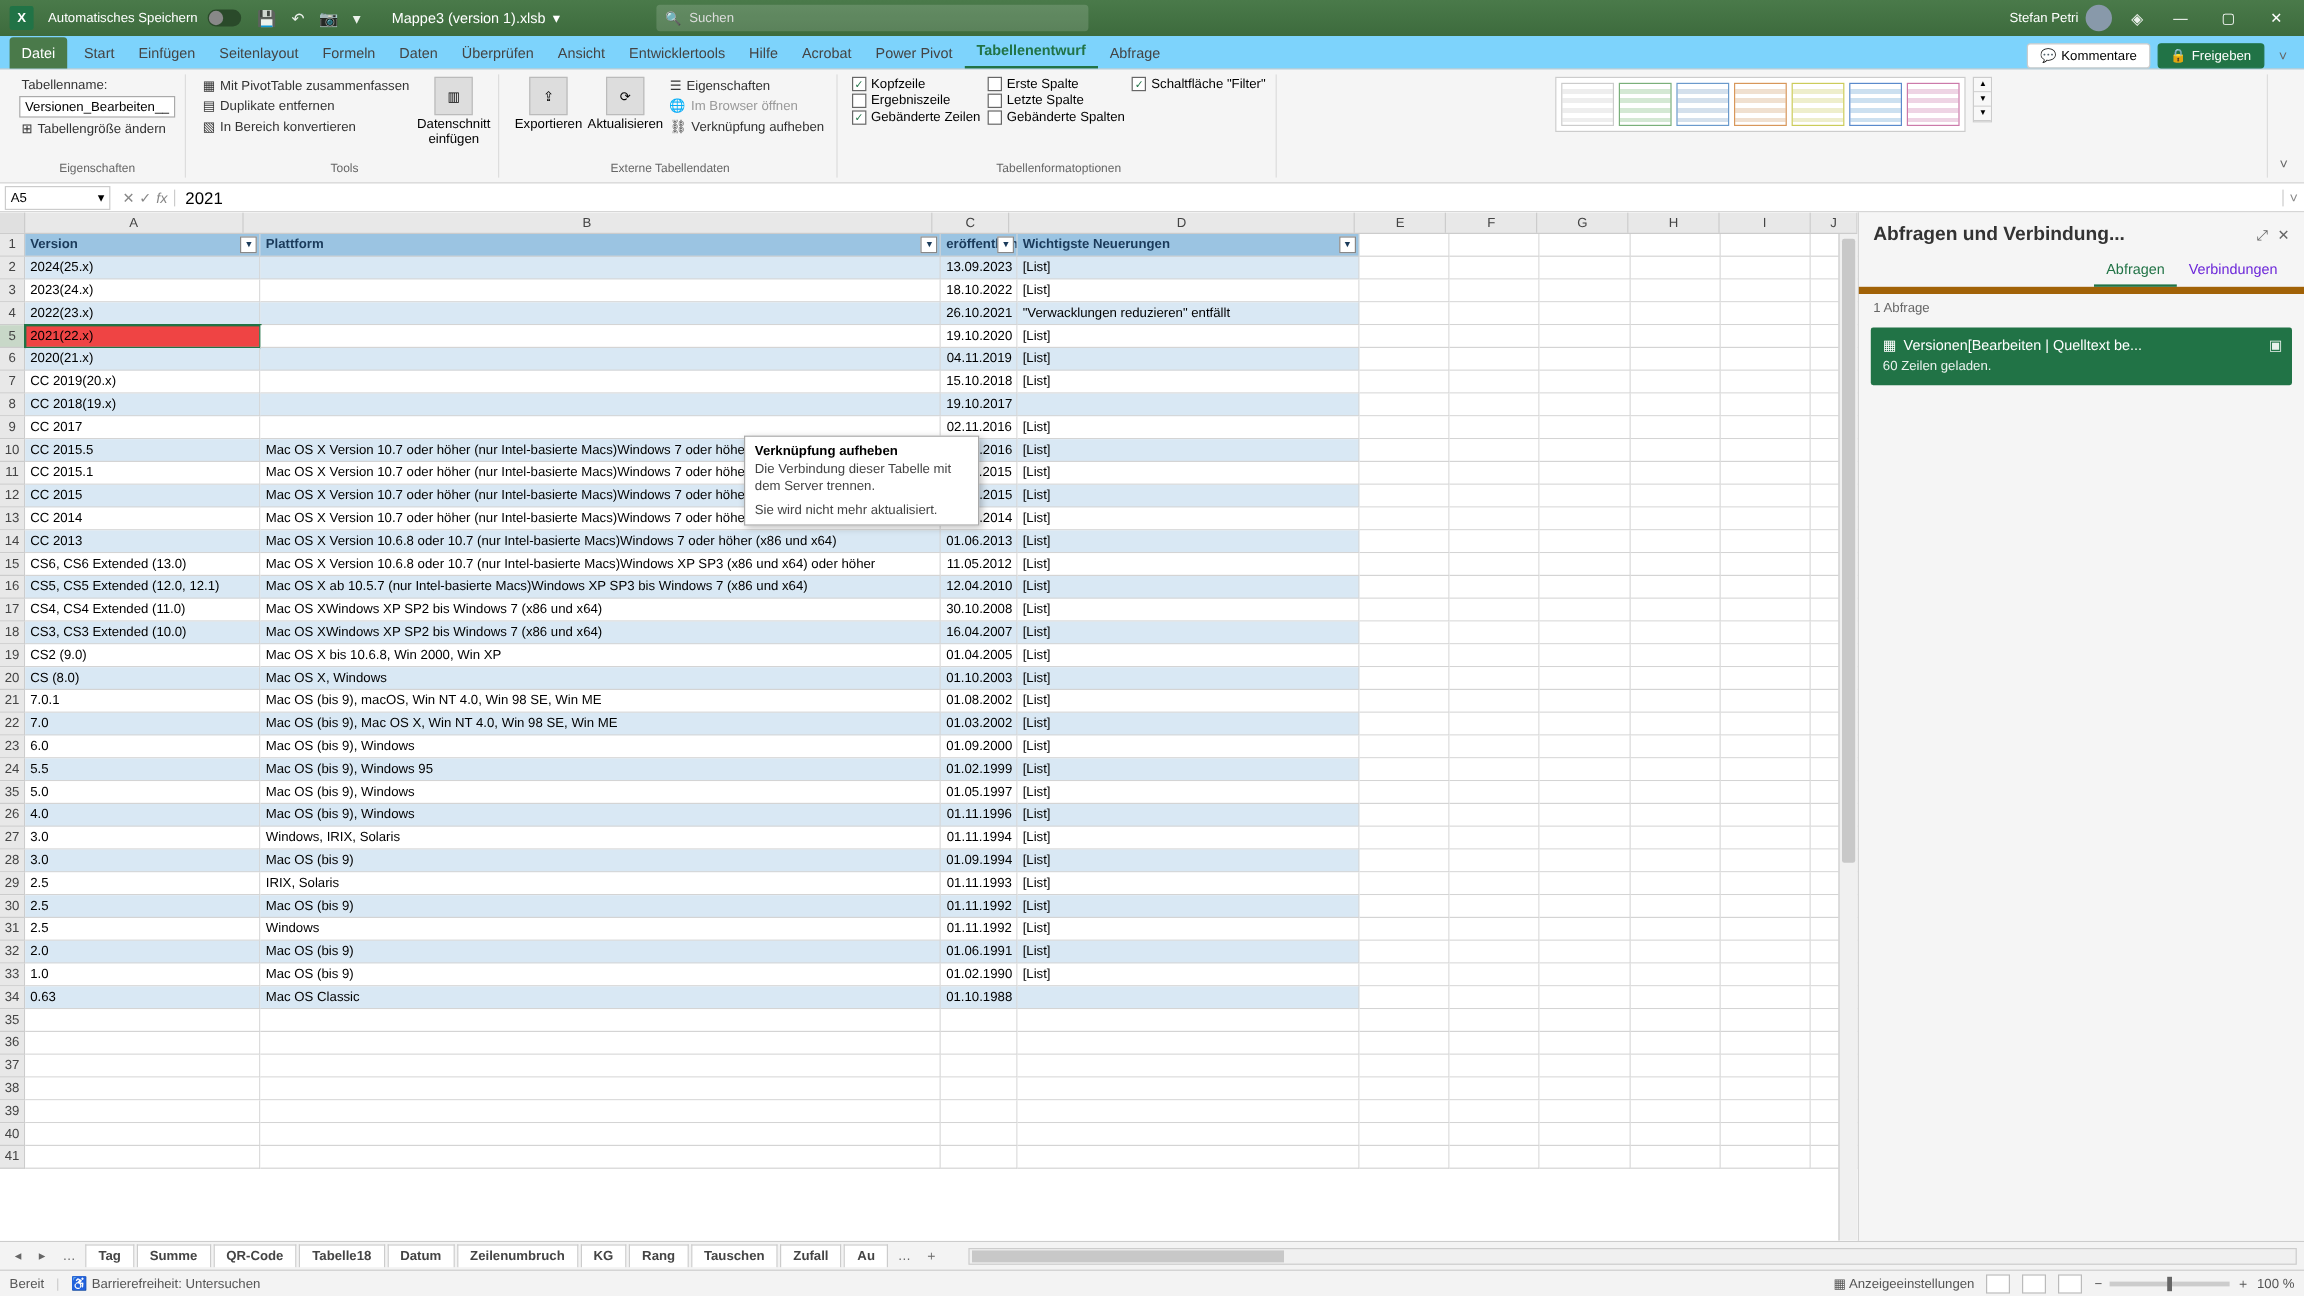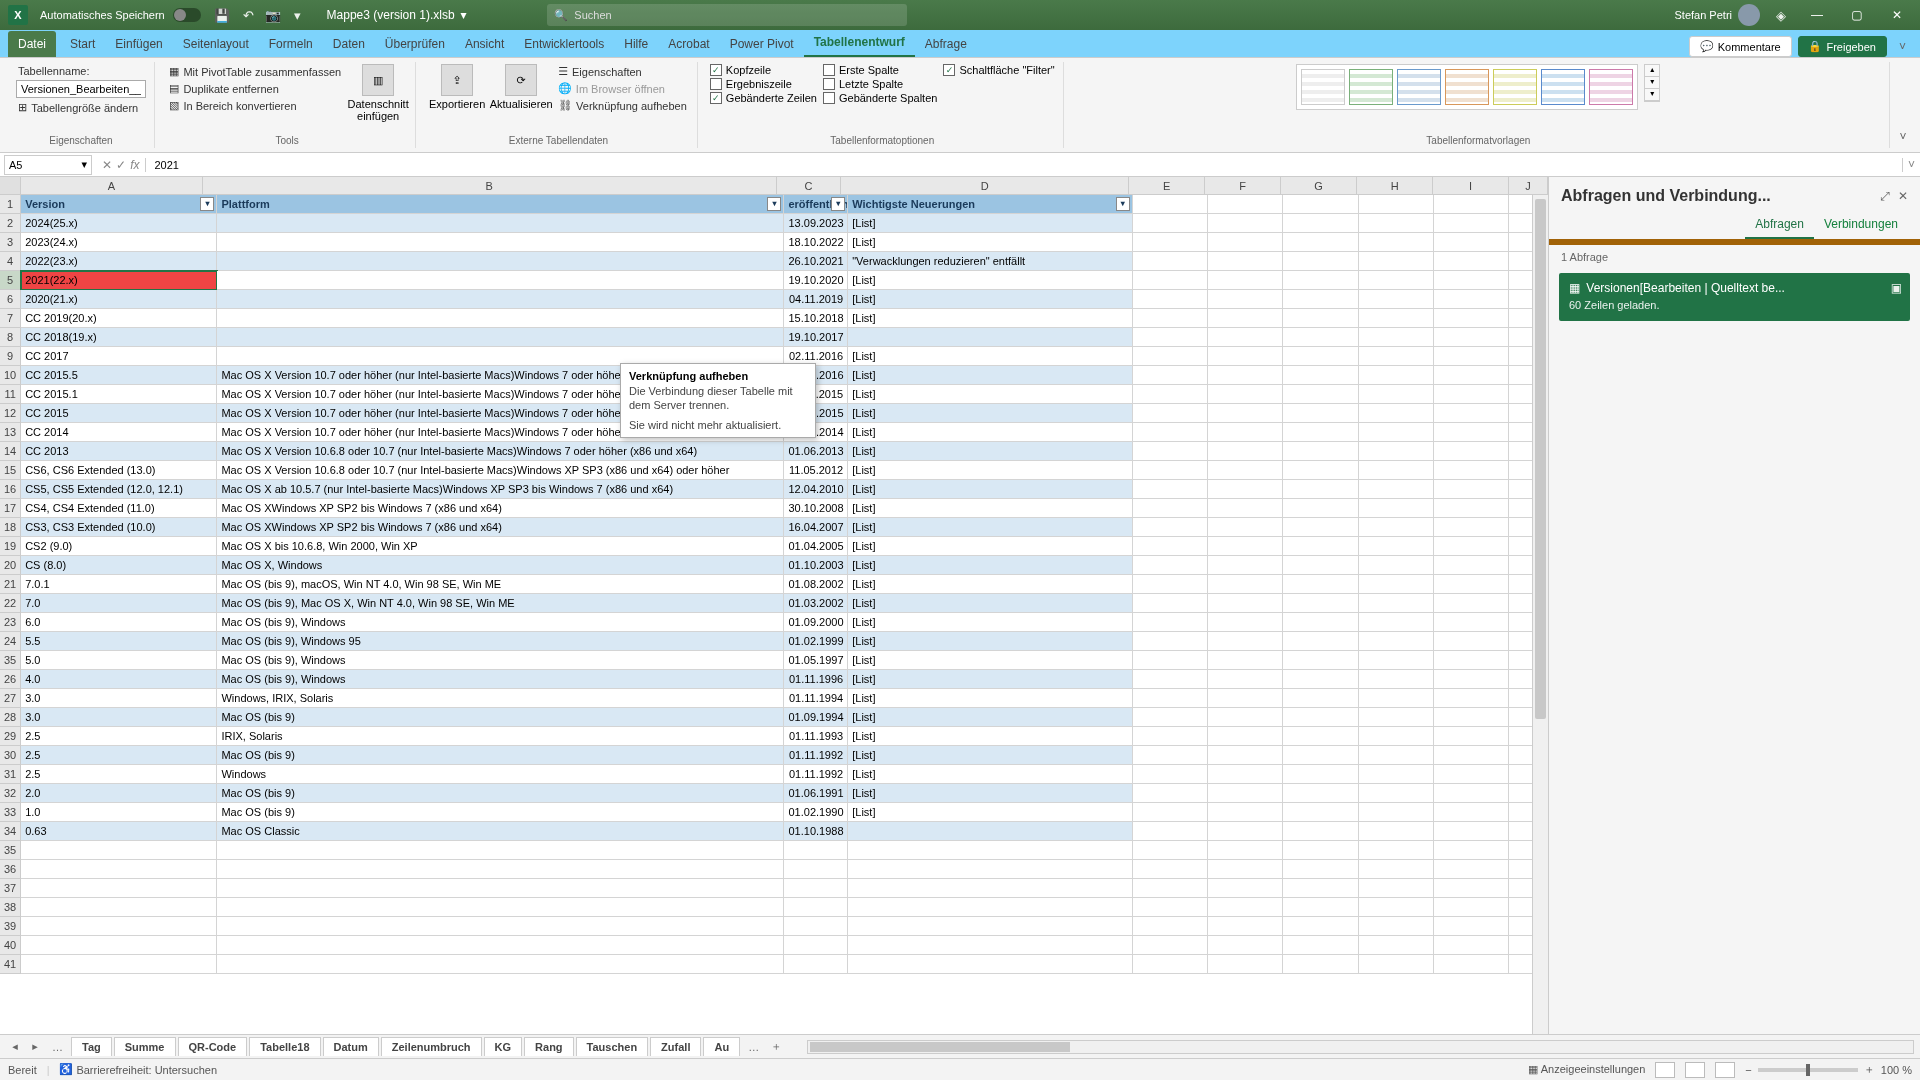--- a/index.html
+++ b/index.html
@@ -49,21 +49,21 @@
 .style-sw.y { border-color:#cccc5a; background:repeating-linear-gradient(#fff,#fff 4px,#eeeecc 4px,#eeeecc 8px);}
 .style-sw.bl { border-color:#5a8acc; background:repeating-linear-gradient(#fff,#fff 4px,#cce0f0 4px,#cce0f0 8px);}
 .style-sw.p { border-color:#cc7aaa; background:repeating-linear-gradient(#fff,#fff 4px,#eed4e4 4px,#eed4e4 8px);}
 .gallery-btns { display:flex; flex-direction:column; border:1px solid #ccc;}
 .gallery-btns div{ width:14px; height:12px; border-bottom:1px solid #ccc; font-size:8px; text-align:center; background:#f8f8f8;}
 
 
 .fxbar { height:24px; background:#fff; border-bottom:1px solid #ccc; display:flex; align-items:center;}
 .namebox { width:88px; height:20px; border:1px solid #ccc; margin:0 4px; padding:0 4px; display:flex; align-items:center; justify-content:space-between; font-size:11px; background:#fff;}
 .fxbar .fxicons { display:flex; gap:4px; padding:0 6px; color:#888; border-right:1px solid #ccc;}
-.fxbar .fxinput { flex:1; padding:0 8px; font-size:11px;}
+.fxbar .fxinput { flex:1; padding:0 8px; font-size:14px;}
 .fxbar .expand { width:18px; text-align:center; color:#888; border-left:1px solid #ccc;}
 
 
 .main { display:flex; height: calc(100% - 30px - 28px - 95px - 24px - 24px - 22px); }
 .grid-area { position:relative; flex:1; overflow:hidden; background:#fff;}
 
 
 .colhdr { display:flex; height:18px; background:#e8e8e8; border-bottom:1px solid #ccc;}
 .corner { width:22px; border-right:1px solid #ccc; background:#e0e0e0;}
 .ch { border-right:1px solid #ccc; text-align:center; font-size:11px; color:#444; line-height:18px;}
@@ -95,21 +95,21 @@
 .tooltip .tt-body { color:#444; margin-bottom:6px; line-height:1.25;}
 .tooltip .tt-foot { color:#444;}
 .cursor-hl { position:absolute; left:726px; top:242px; width:26px; height:18px; background:radial-gradient(rgba(255,240,100,.8),rgba(255,240,100,0)); border-radius:50%; z-index:49; pointer-events:none;}
 
 
 .pane { width:372px; background:#f5f5f5; border-left:1px solid #ccc; display:flex; flex-direction:column;}
 .pane-hdr { padding:10px 12px 6px; display:flex; align-items:center; justify-content:space-between;}
 .pane-hdr h3 { font-size:16px; font-weight:600; color:#333;}
 .pane-hdr .pbtns { display:flex; gap:8px; color:#666;}
 .pane-tabs { display:flex; gap:0; padding:0 12px; border-bottom:6px solid #a16207;justify-content:flex-end;}
-.pane-tabs .pt { padding:6px 10px; font-size:12px; color:#15803d; cursor:pointer;}
+.pane-tabs .pt { padding:6px 10px; font-size:12px; color:#6d28d9; cursor:pointer;}
 .pane-tabs .pt.active { color:#217346; border-bottom:2px solid #217346; }
 .pane-sub { padding:6px 12px; font-size:11px; color:#666;}
 .query-card { margin:4px 10px; background:#217346; color:#fff; padding:8px 10px 10px; border-radius:2px; position:relative;}
 .query-card .qname { font-size:12px; display:flex; align-items:center; gap:6px;}
 .query-card .qsub { font-size:11px; opacity:.9; margin-top:4px;}
 .query-card .qicon { position:absolute; right:8px; top:8px; font-size:12px; opacity:.9;}
 
 
 .sheetbar { height:24px; background:#f3f3f3; border-top:1px solid #ccc; display:flex; align-items:center; padding:0 6px; gap:2px; font-size:11px;}
 .sheetbar .nav { width:18px; text-align:center; color:#666;}
@@ -271,21 +271,20 @@
         <div class="style-sw y"></div>
         <div class="style-sw bl"></div>
         <div class="style-sw p"></div>
       </div>
       <div class="gallery-btns">
           <div>▴</div>
           <div>▾</div>
           <div>▾</div>
         </div>
     </div>
-    <div class="glabel">Tabellenformatvorlagen</div>
   </div>
   <div style="width:18px;text-align:center;color:#666;align-self:flex-end;padding-bottom:4px;">˅</div>
 </div>
 
 <div class="fxbar">
   <div class="namebox">
       <span>A5</span>
       <span>▾</span>
     </div>
   <div class="fxicons">

